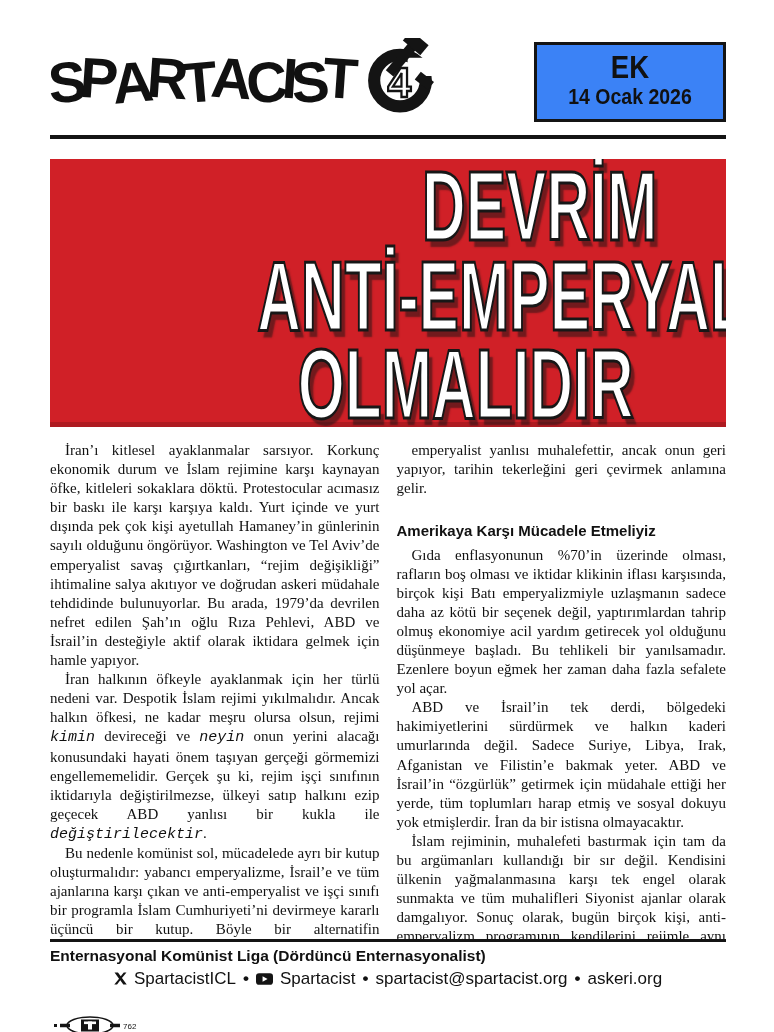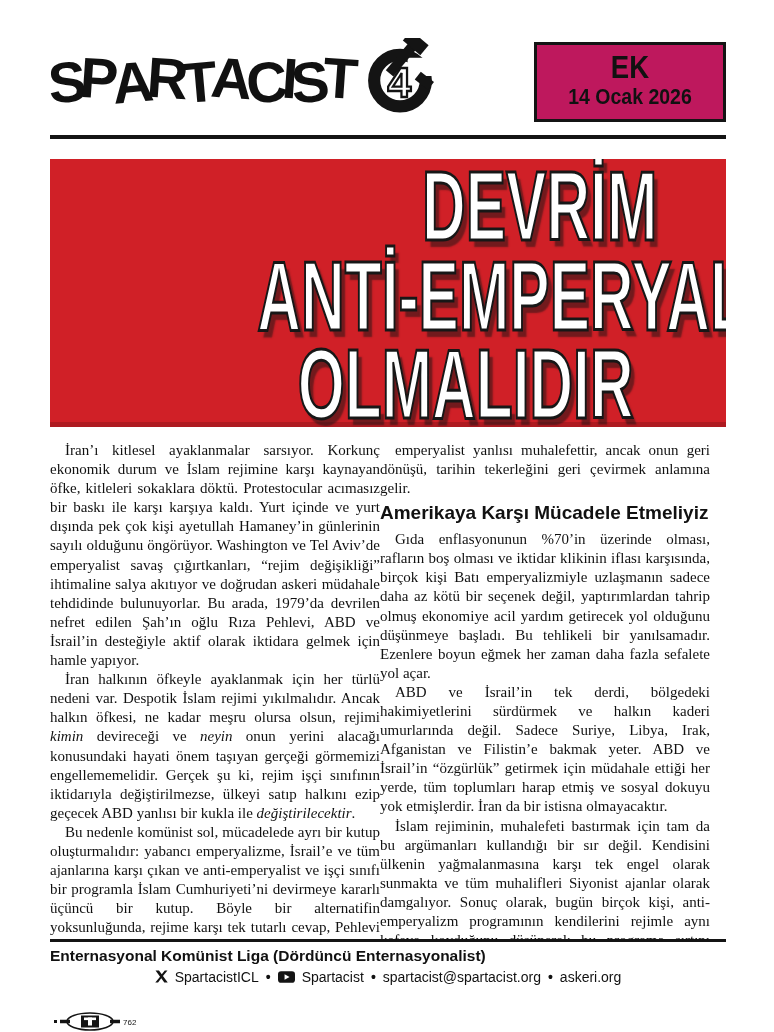--- a/index.html
+++ b/index.html
@@ -7,48 +7,48 @@
   .page{box-sizing:border-box;width:774px;height:1032px;padding:38px 48px 8px 50px;position:relative;overflow:hidden;}
 
   
   .header{display:flex;justify-content:space-between;align-items:flex-start;height:86px;}
   .masthead{display:flex;align-items:center;gap:8px;margin-top:8px;}
   .masthead-word{font-family:"Liberation Sans",sans-serif;font-weight:900;font-size:57px;line-height:1;letter-spacing:-2px;white-space:nowrap;}
   .masthead-word span{display:inline-block;margin:0 -2px;}
   .masthead-word span:nth-child(odd){transform:rotate(-5deg) translateY(2px);}
   .masthead-word span:nth-child(even){transform:rotate(4deg) translateY(-2px);}
   .icl-logo{width:76px;height:76px;margin-top:-8px;}
-  .issue-box{border:3px solid #141414;background:#be185d;width:178px;padding:8px 4px 9px;text-align:center;margin-top:4px;}
+  .issue-box{border:3px solid #141414;background:#3b82f6;width:178px;padding:8px 4px 9px;text-align:center;margin-top:4px;}
   .issue-label{font-family:"Liberation Sans",sans-serif;font-weight:900;font-size:29px;line-height:1;transform:scale(.95,1.08);}
   .issue-date{font-family:"Liberation Sans",sans-serif;font-weight:900;font-size:20.5px;line-height:1.2;margin-top:3px;transform:scale(.95,1.05);}
 
   .top-rule{height:4px;background:#141414;margin-top:11px;}
 
   
   .banner{position:relative;height:268px;margin-top:20px;background:#d02027;box-shadow:inset 0 -5px 0 rgba(0,0,0,.16);overflow:hidden;}
   .hl{font-family:"Liberation Sans",sans-serif;font-weight:900;color:#fff;line-height:1;white-space:nowrap;font-size:96px;
       -webkit-text-stroke:3px #171717;text-shadow:7px 7px 2px rgba(20,20,20,.5);}
   .hl-inner{display:inline-block;transform:scale(.63,1.02);transform-origin:center top;}
   .kicker{position:absolute;top:0px;left:18px;}
   .kicker .hl-inner{transform-origin:left top;}
   .row1{position:absolute;top:-2px;left:0;width:100%;text-align:right;}
   .row2{position:absolute;top:88px;left:36px;width:100%;text-align:center;}
   .row3{position:absolute;top:176px;left:78px;width:100%;text-align:center;}
 
   
-  .columns{display:flex;margin-top:14px;height:498px;overflow:hidden;}
+  .columns{display:flex;gap:17px;margin-top:14px;height:498px;overflow:hidden;}
   .col{width:330px;font-size:15px;line-height:19.1px;text-align:justify;}
   .col p{margin:0;text-indent:15px;}
-  .col p i{font-style:italic;}
-  .subhead{font-family:"Liberation Sans",sans-serif;font-weight:bold;font-size:19px;line-height:1.15;margin:4px 0 6px;text-align:left;}
+  .col p i{font-style:italic;font-family:Liberation Mono, monospace;}
+  .subhead{font-family:"Liberation Sans",sans-serif;font-weight:bold;font-size:15px;line-height:1.15;margin:24px 0 6px;text-align:left;}
 
   
   .footer{border-top:3px solid #141414;padding-top:5px;text-align:left;}
   .org-line{font-family:"Liberation Sans",sans-serif;font-weight:bold;font-size:15.5px;line-height:1.2;}
-  .social-line{font-family:"Liberation Sans",sans-serif;font-size:14px;margin-top:3px;display:flex;justify-content:center;align-items:center;gap:7px;}
+  .social-line{font-family:"Liberation Sans",sans-serif;font-size:17px;margin-top:3px;display:flex;justify-content:center;align-items:center;gap:7px;}
   .social-line .icon{display:inline-block;vertical-align:middle;}
   .bullet{font-weight:bold;}
   .union-bug{margin-top:26px;}
 </style>
 </head>
 <body>
 
 <div class="page">
 
   <div class="header">
@@ -83,21 +83,21 @@
     </div>
   </div>
 
   <div class="columns">
     <div class="col">
       <p>İran’ı kitlesel ayaklanmalar sarsıyor. Korkunç ekonomik durum ve İslam rejimine karşı kaynayan öfke, kitleleri sokaklara döktü. Protestocular acımasız bir baskı ile karşı karşıya kaldı. Yurt içinde ve yurt dışında pek çok kişi ayetullah Hamaney’in günlerinin sayılı olduğunu öngörüyor. Washington ve Tel Aviv’de emperyalist savaş çığırtkanları, “rejim değişikliği” ihtimaline salya akıtıyor ve doğrudan askeri müdahale tehdidinde bulunuyorlar. Bu arada, 1979’da devrilen nefret edilen Şah’ın oğlu Rıza Pehlevi, ABD ve İsrail’in desteğiyle aktif olarak iktidara gelmek için hamle yapıyor.</p>
       <p>İran halkının öfkeyle ayaklanmak için her türlü nedeni var. Despotik İslam rejimi yıkılmalıdır. Ancak halkın öfkesi, ne kadar meşru olursa olsun, rejimi <i>kimin</i> devireceği ve <i>neyin</i> onun yerini alacağı konusundaki hayati önem taşıyan gerçeği görmemizi engellememelidir. Gerçek şu ki, rejim işçi sınıfının iktidarıyla değiştirilmezse, ülkeyi satıp halkını ezip geçecek ABD yanlısı bir kukla ile <i>değiştirilecektir</i>.</p>
       <p>Bu nedenle komünist sol, mücadelede ayrı bir kutup oluşturmalıdır: yabancı emperyalizme, İsrail’e ve tüm ajanlarına karşı çıkan ve anti-emperyalist ve işçi sınıfı bir programla İslam Cumhuriyeti’ni devirmeye kararlı üçüncü bir kutup. Böyle bir alternatifin yoksunluğunda, rejime karşı tek tutarlı cevap, Pehlevi monarşisi de dahil olmak üzere</p>
     </div>
     <div class="col">
-      <p>emperyalist yanlısı muhalefettir, ancak onun geri dönüşü, tarihin tekerleğini geri çevirmek anlamına gelir.</p>
+      <p>emperyalist yanlısı muhalefettir, ancak onun geri yapıyor, tarihin tekerleğini geri çevirmek anlamına gelir.</p>
       <h2 class="subhead">Amerikaya Karşı Mücadele Etmeliyiz</h2>
       <p>Gıda enflasyonunun %70’in üzerinde olması, rafların boş olması ve iktidar klikinin iflası karşısında, birçok kişi Batı emperyalizmiyle uzlaşmanın sadece daha az kötü bir seçenek değil, yaptırımlardan tahrip olmuş ekonomiye acil yardım getirecek yol olduğunu düşünmeye başladı. Bu tehlikeli bir yanılsamadır. Ezenlere boyun eğmek her zaman daha fazla sefalete yol açar.</p>
       <p>ABD ve İsrail’in tek derdi, bölgedeki hakimiyetlerini sürdürmek ve halkın kaderi umurlarında değil. Sadece Suriye, Libya, Irak, Afganistan ve Filistin’e bakmak yeter. ABD ve İsrail’in “özgürlük” getirmek için müdahale ettiği her yerde, tüm toplumları harap etmiş ve sosyal dokuyu yok etmişlerdir. İran da bir istisna olmayacaktır.</p>
       <p>İslam rejiminin, muhalefeti bastırmak için tam da bu argümanları kullandığı bir sır değil. Kendisini ülkenin yağmalanmasına karşı tek engel olarak sunmakta ve tüm muhalifleri Siyonist ajanlar olarak damgalıyor. Sonuç olarak, bugün birçok kişi, anti-emperyalizm programının kendilerini rejimle aynı kefeye koyduğunu düşünerek bu programa sırtını dönüyor. Bu, yanlış bir sonuçtur.</p>
     </div>
   </div>
 
   <div class="footer">
     <div class="org-line">Enternasyonal Komünist Liga (Dördüncü Enternasyonalist)</div>
     <div class="social-line">

